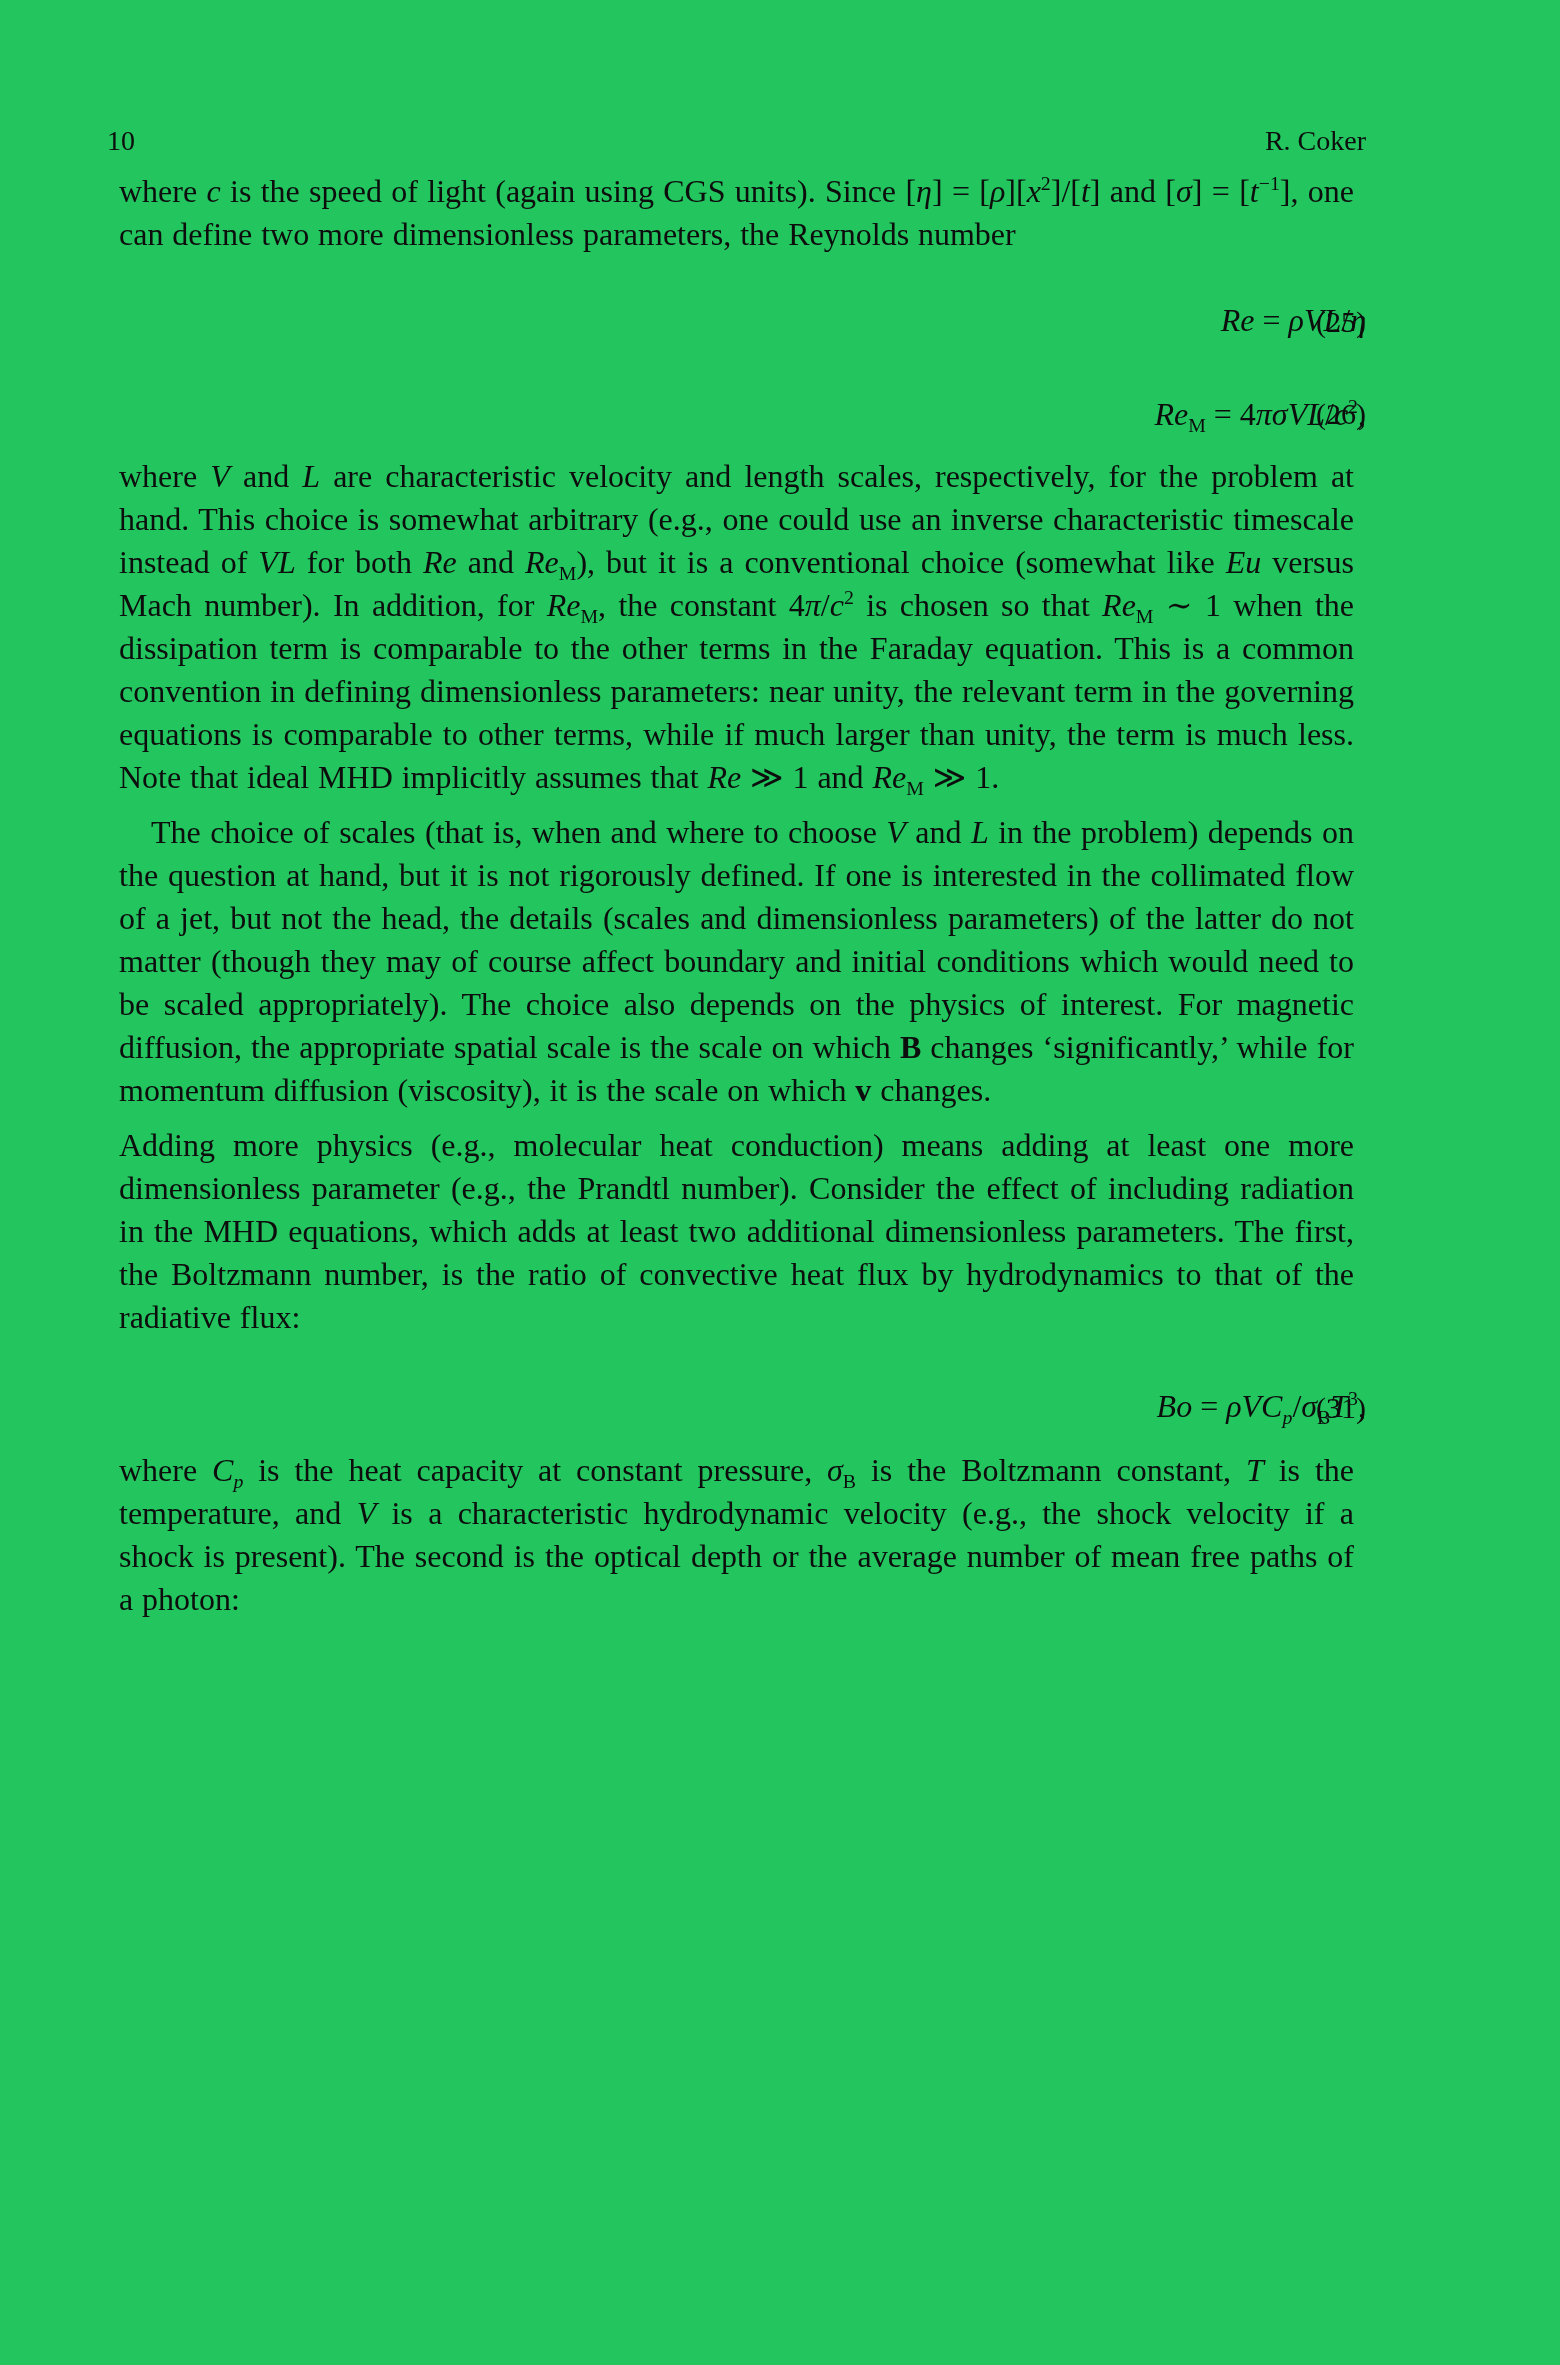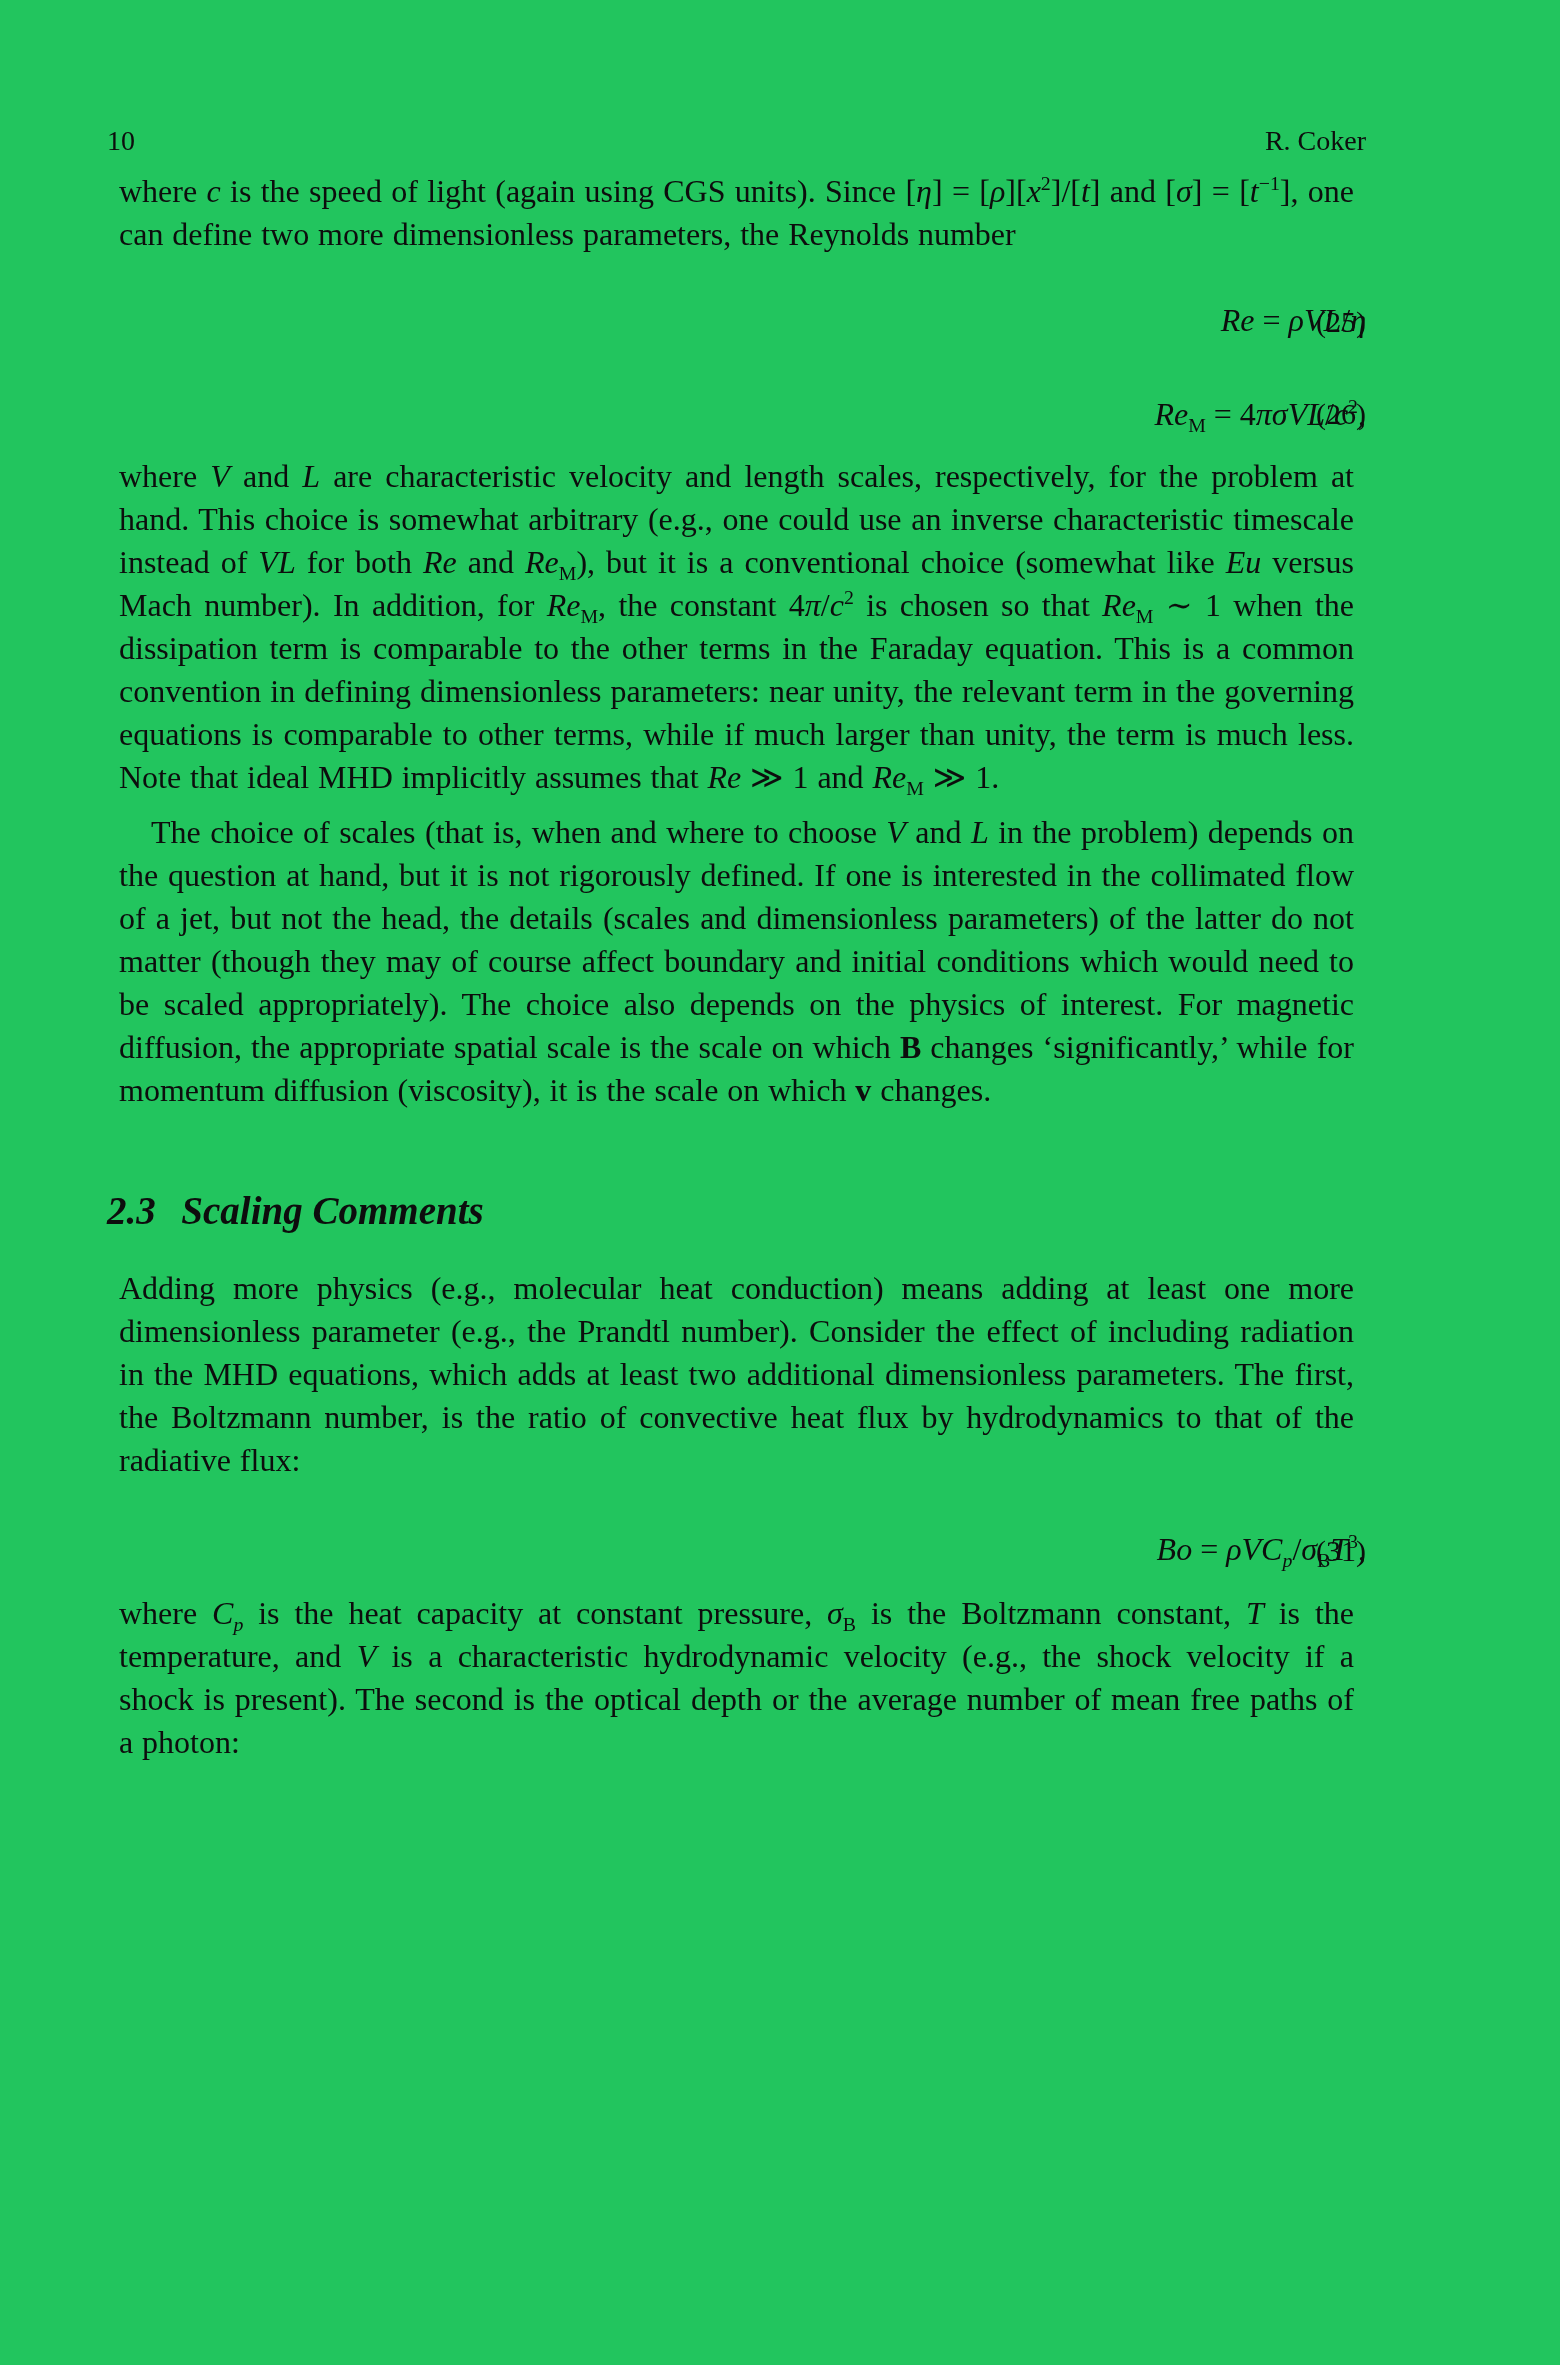--- a/index.html
+++ b/index.html
@@ -92,23 +92,20 @@
 
   <div class="eq-row eq-26">
     <span class="eq-body"><i>Re</i><sub>M</sub> = 4<i>πσVL</i>/<i>c</i><sup>2</sup>,</span>
     <span class="eq-num">(26)</span>
   </div>
 
   <p class="body-par par-2">where <i>V</i> and <i>L</i> are characteristic velocity and length scales, respectively, for the problem at hand. This choice is somewhat arbitrary (e.g., one could use an inverse characteristic timescale instead of <i>VL</i> for both <i>Re</i> and <i>Re</i><sub>M</sub>), but it is a conventional choice (somewhat like <i>Eu</i> versus Mach number). In addition, for <i>Re</i><sub>M</sub>, the constant 4<i>π</i>/<i>c</i><sup>2</sup> is chosen so that <i>Re</i><sub>M</sub> ∼ 1 when the dissipation term is comparable to the other terms in the Faraday equation. This is a common convention in defining dimensionless parameters: near unity, the relevant term in the governing equations is comparable to other terms, while if much larger than unity, the term is much less. Note that ideal MHD implicitly assumes that <i>Re</i> ≫ 1 and <i>Re</i><sub>M</sub> ≫ 1.</p>
 
   <p class="body-par par-3">The choice of scales (that is, when and where to choose <i>V</i> and <i>L</i> in the problem) depends on the question at hand, but it is not rigorously defined. If one is interested in the collimated flow of a jet, but not the head, the details (scales and dimensionless parameters) of the latter do not matter (though they may of course affect boundary and initial conditions which would need to be scaled appropriately). The choice also depends on the physics of interest. For magnetic diffusion, the appropriate spatial scale is the scale on which <b>B</b> changes ‘significantly,’ while for momentum diffusion (viscosity), it is the scale on which <b>v</b> changes.</p>
 
-  <h2 class="section-heading">
-    <span class="sec-num">2.3</span><span>Scaling Comments</span>
-  </h2>
 
   <p class="body-par par-4">Adding more physics (e.g., molecular heat conduction) means adding at least one more dimensionless parameter (e.g., the Prandtl number). Consider the effect of including radiation in the MHD equations, which adds at least two additional dimensionless parameters. The first, the Boltzmann number, is the ratio of convective heat flux by hydrodynamics to that of the radiative flux:</p>
 
   <div class="eq-row eq-27">
     <span class="eq-body"><i>Bo</i> = <i>ρVC</i><sub><i>p</i></sub>/<i>σ</i><sub>B</sub><i>T</i><sup>3</sup>,</span>
     <span class="eq-num">(31)</span>
   </div>
 
   <p class="body-par par-5">where <i>C</i><sub><i>p</i></sub> is the heat capacity at constant pressure, <i>σ</i><sub>B</sub> is the Boltzmann constant, <i>T</i> is the temperature, and <i>V</i> is a characteristic hydrodynamic velocity (e.g., the shock velocity if a shock is present). The second is the optical depth or the average number of mean free paths of a photon:</p>
 

